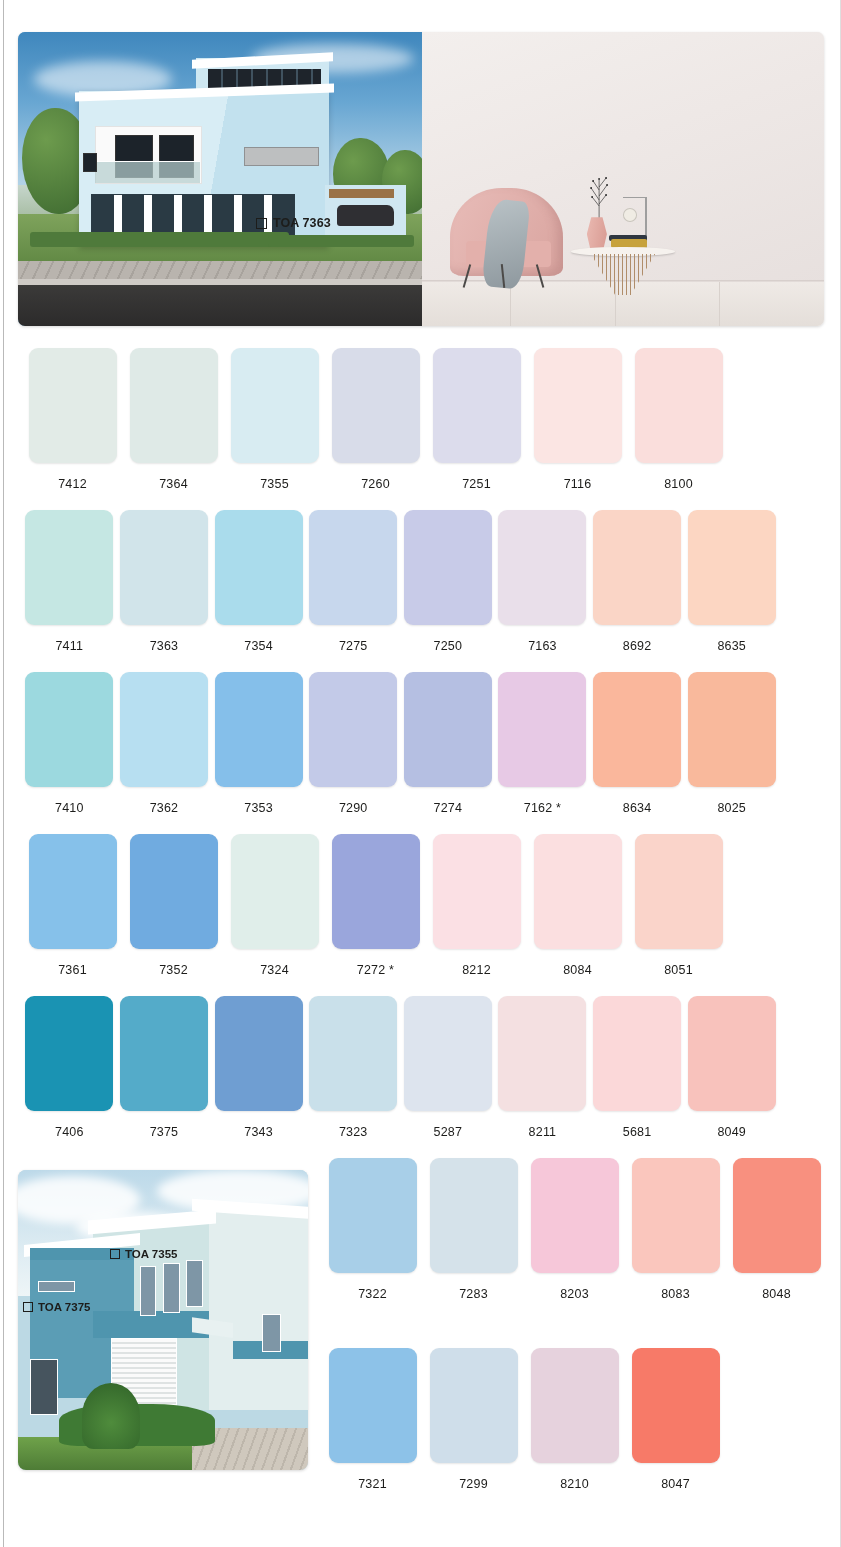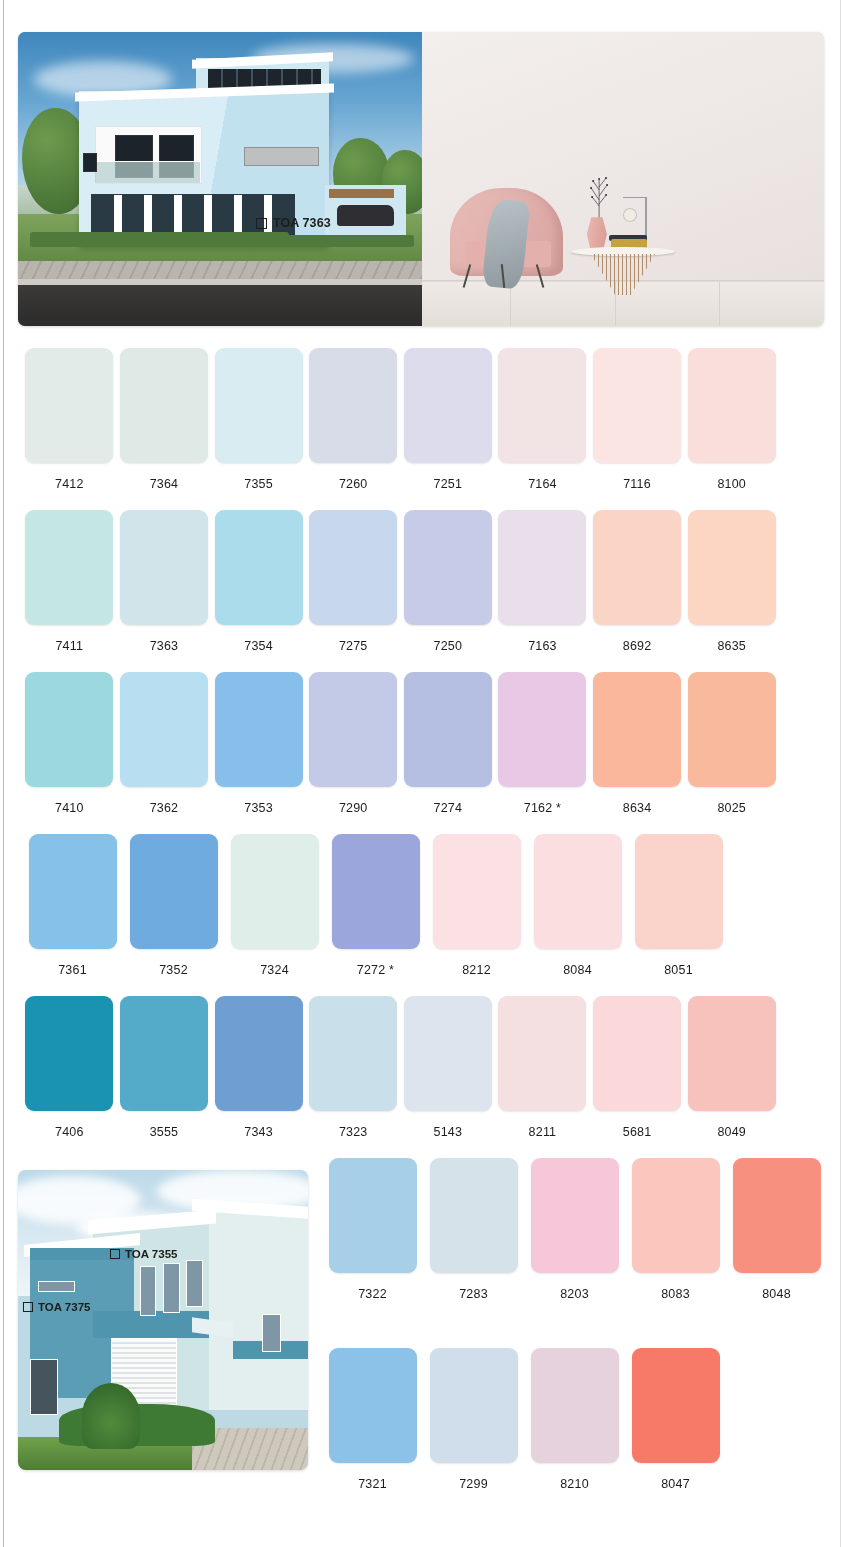--- a/index.html
+++ b/index.html
@@ -469,24 +469,20 @@
         </div>
       <div class="swatch-cell">
           <div class="swatch-chip" style="background: rgb(216, 220, 233);"></div>
           <div class="swatch-code">7260</div>
         </div>
       <div class="swatch-cell">
           <div class="swatch-chip" style="background: rgb(220, 220, 236);"></div>
           <div class="swatch-code">7251</div>
         </div>
       <div class="swatch-cell">
-          <div class="swatch-chip" style="background: rgb(242, 227, 228);"></div>
-          <div class="swatch-code">7164</div>
-        </div>
-      <div class="swatch-cell">
           <div class="swatch-chip" style="background: rgb(251, 229, 227);"></div>
           <div class="swatch-code">7116</div>
         </div>
       <div class="swatch-cell">
           <div class="swatch-chip" style="background: rgb(250, 222, 220);"></div>
           <div class="swatch-code">8100</div>
         </div>
     </div>
 
     <div class="swatch-row row-8">
@@ -590,33 +586,33 @@
         </div>
     </div>
 
     <div class="swatch-row row-8">
       <div class="swatch-cell">
           <div class="swatch-chip" style="background: rgb(26, 147, 179);"></div>
           <div class="swatch-code">7406</div>
         </div>
       <div class="swatch-cell">
           <div class="swatch-chip" style="background: rgb(84, 171, 201);"></div>
-          <div class="swatch-code">3555</div>
+          <div class="swatch-code">7375</div>
         </div>
       <div class="swatch-cell">
           <div class="swatch-chip" style="background: rgb(111, 158, 210);"></div>
           <div class="swatch-code">7343</div>
         </div>
       <div class="swatch-cell">
           <div class="swatch-chip" style="background: rgb(201, 224, 234);"></div>
           <div class="swatch-code">7323</div>
         </div>
       <div class="swatch-cell">
           <div class="swatch-chip" style="background: rgb(221, 228, 238);"></div>
-          <div class="swatch-code">5143</div>
+          <div class="swatch-code">5287</div>
         </div>
       <div class="swatch-cell">
           <div class="swatch-chip" style="background: rgb(244, 224, 225);"></div>
           <div class="swatch-code">8211</div>
         </div>
       <div class="swatch-cell">
           <div class="swatch-chip" style="background: rgb(251, 216, 217);"></div>
           <div class="swatch-code">5681</div>
         </div>
       <div class="swatch-cell">

